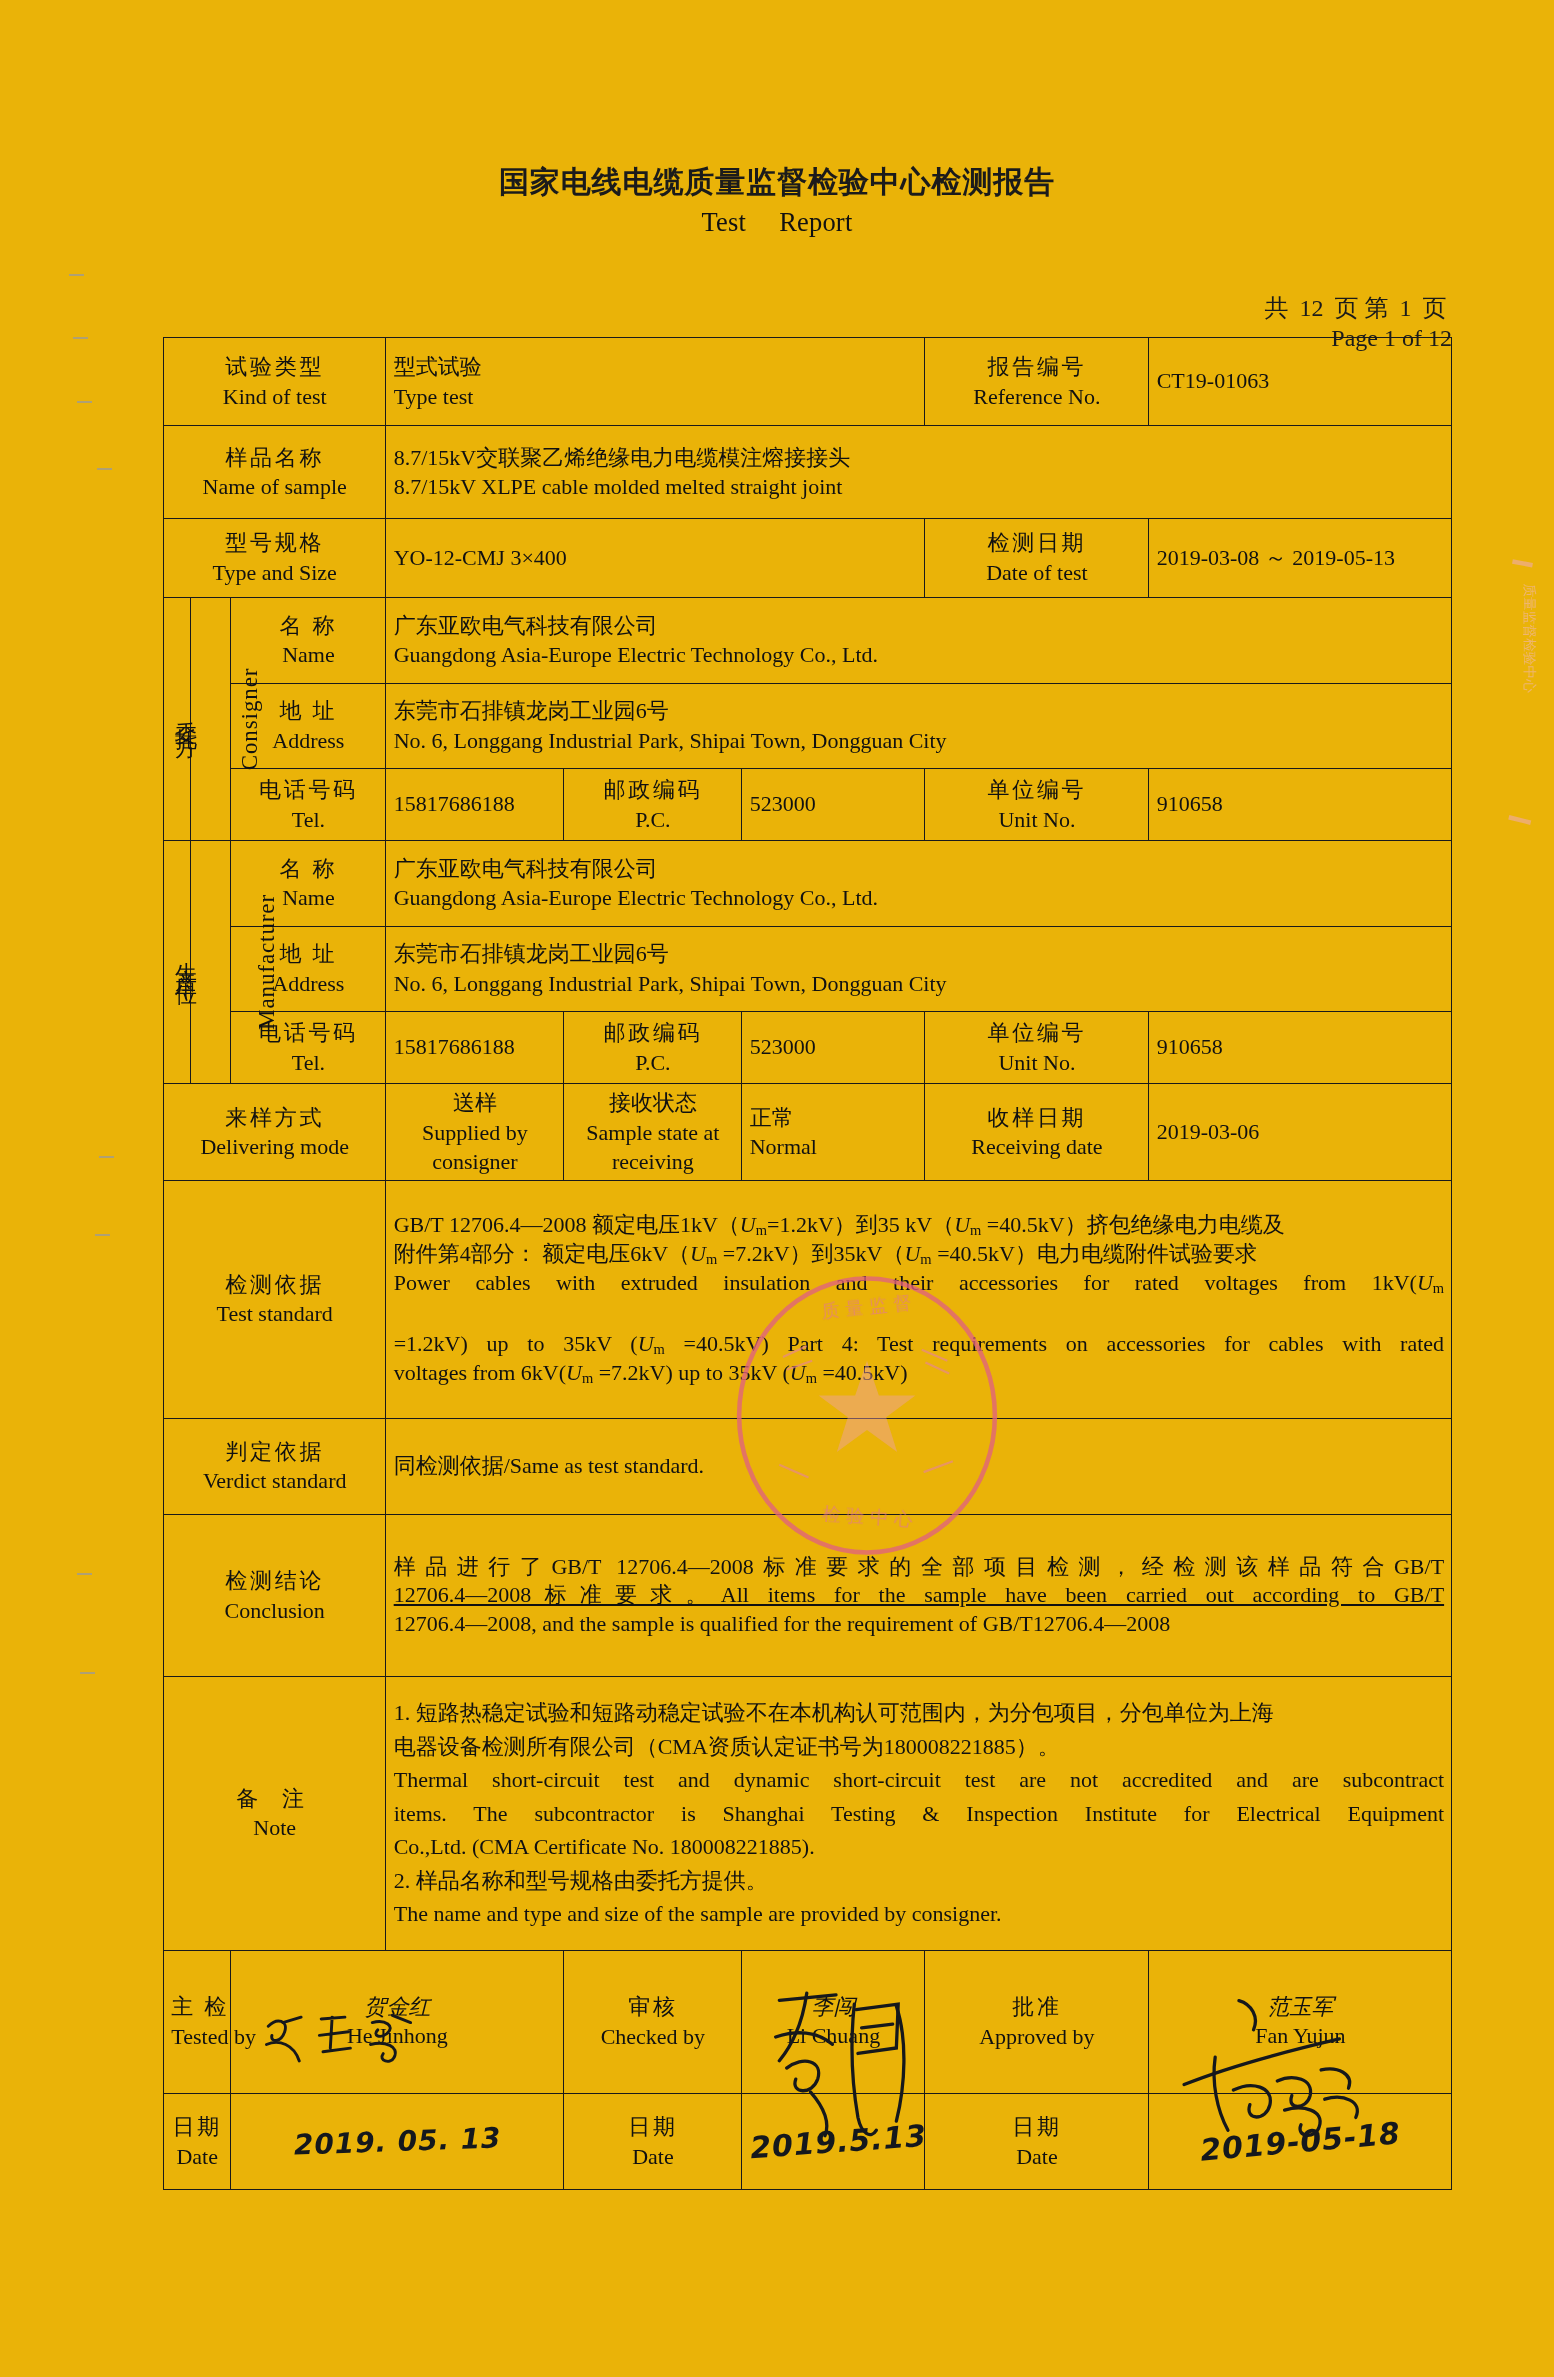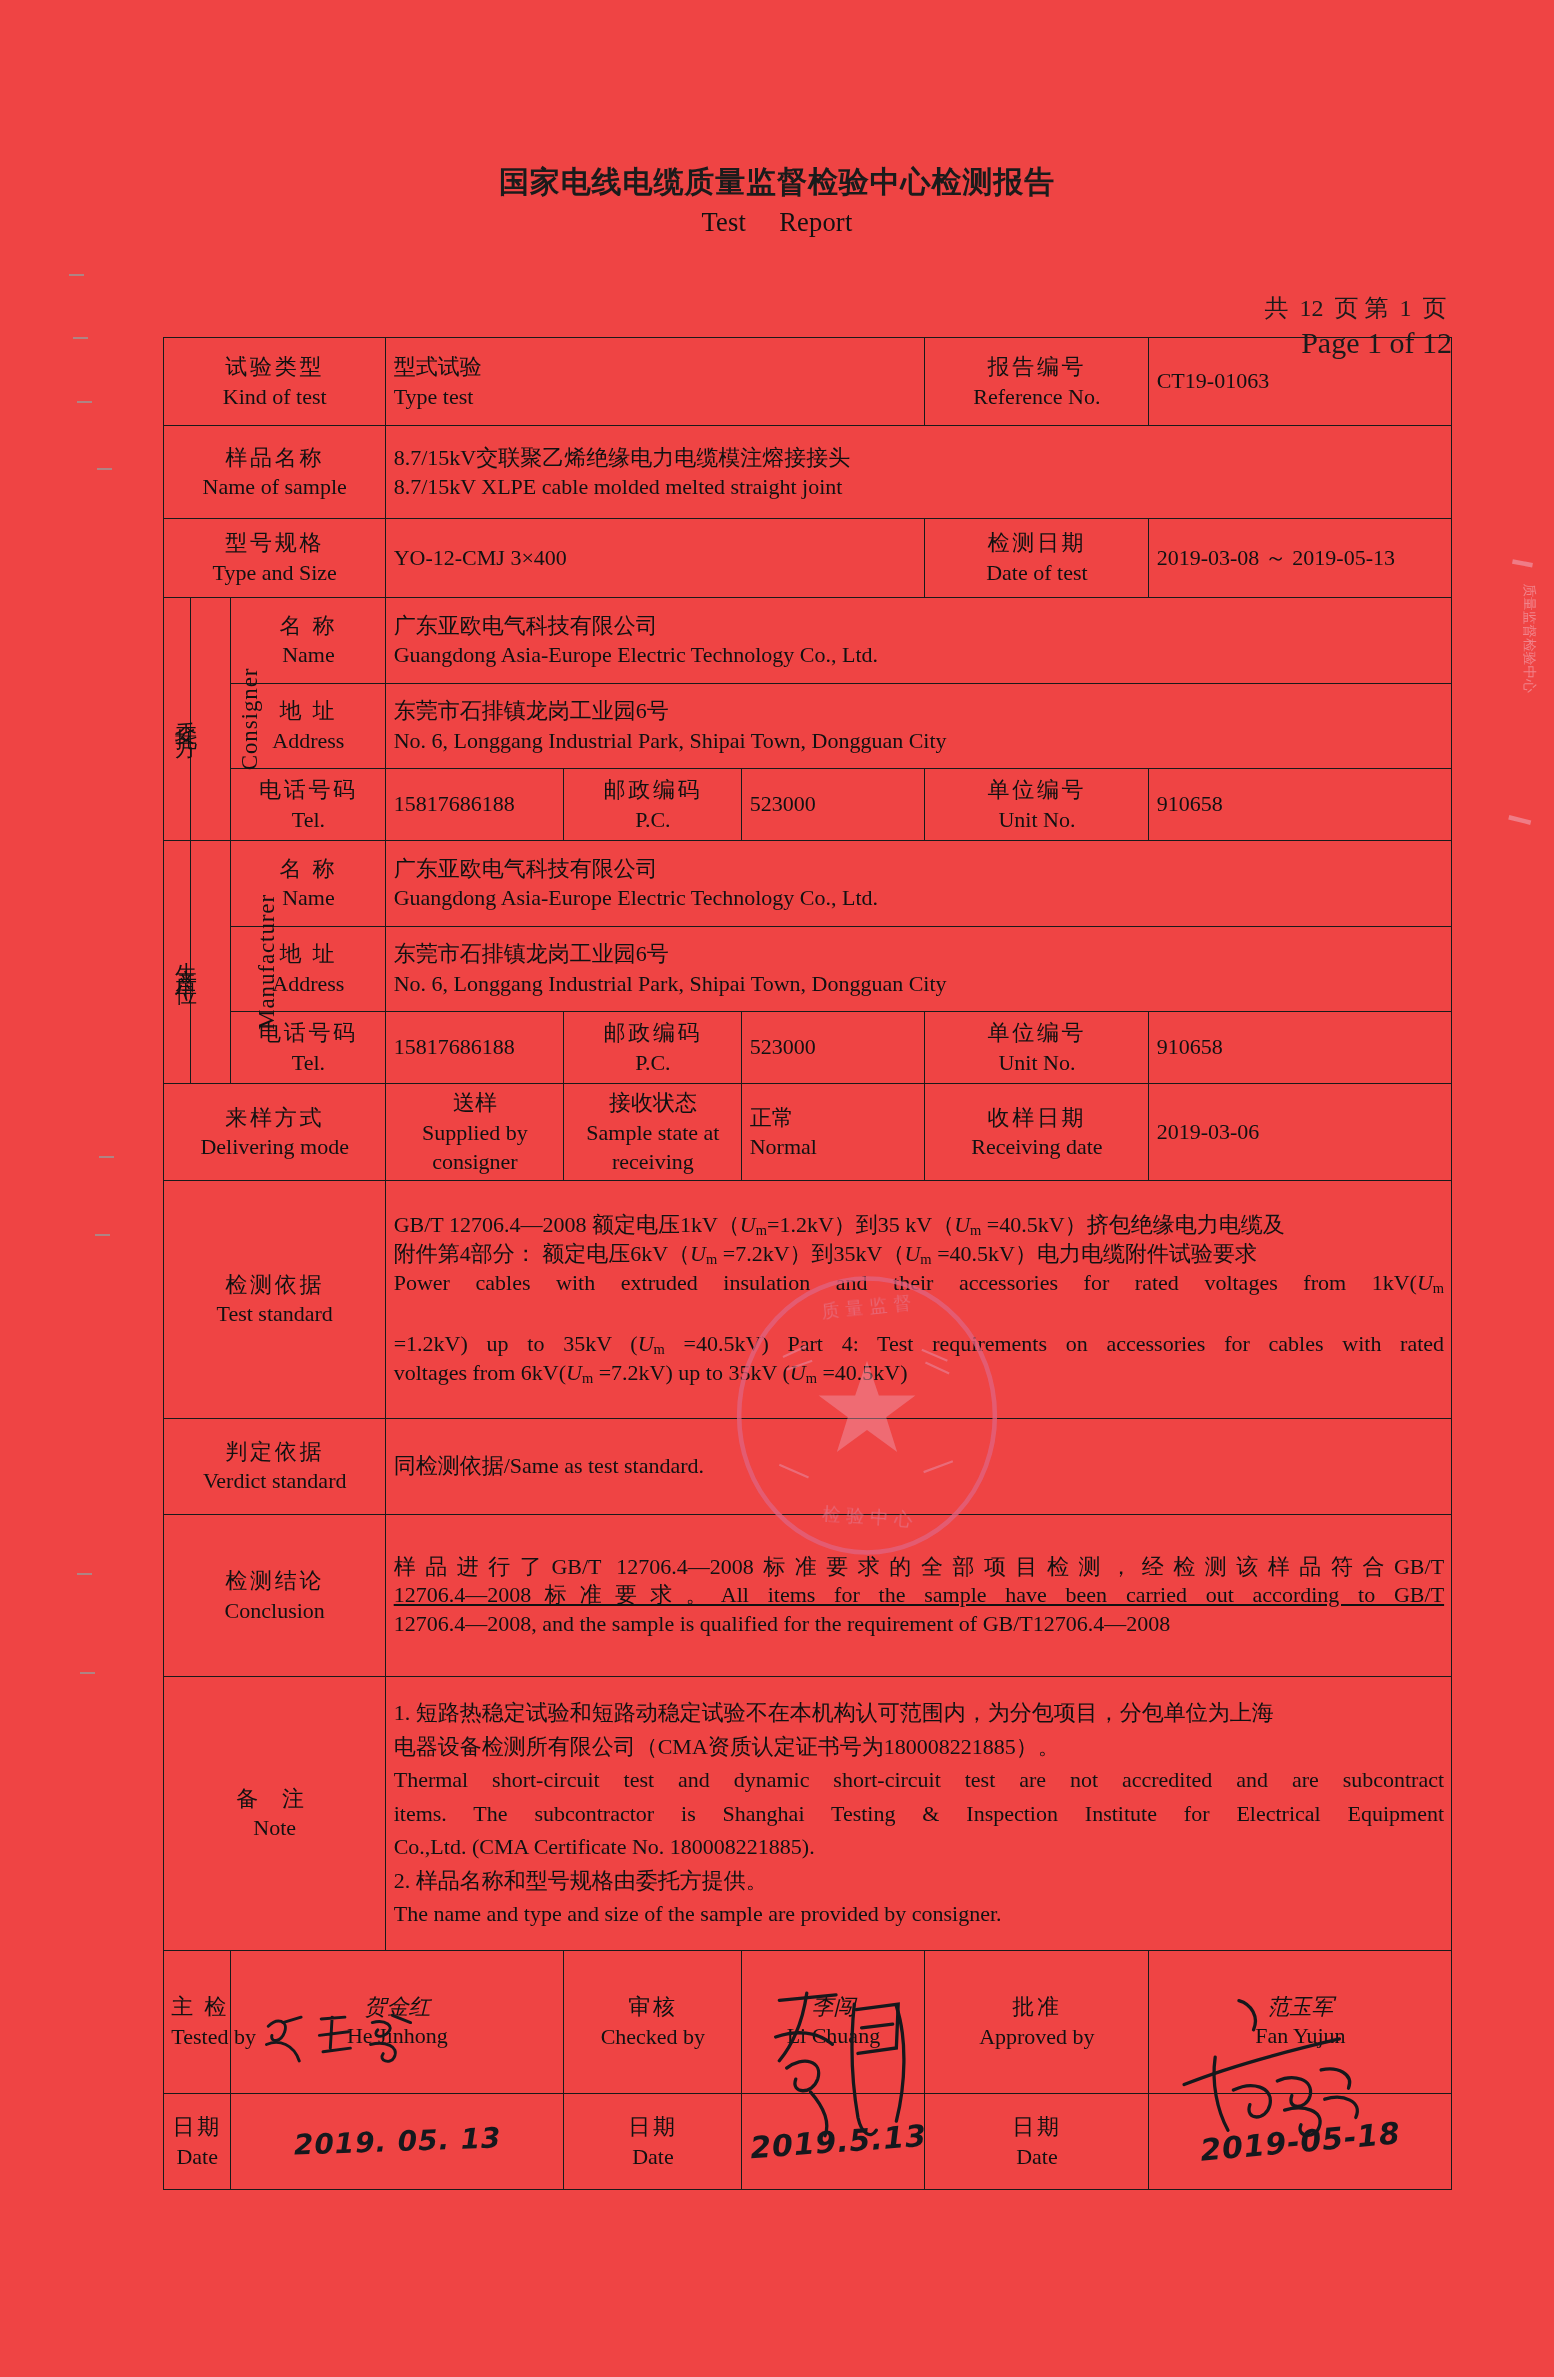--- a/index.html
+++ b/index.html
@@ -4,41 +4,41 @@
 <style>
   html,body{margin:0;padding:0;}
   body{
     width:1554px;height:2377px;
     background:#ffffff;
     font-family:"Liberation Serif","DejaVu Serif",serif;
     color:#111;
     position:relative;
     overflow:hidden;
   }
-  .page{position:relative;width:1554px;height:2377px;background:#ef4444;}
+  .page{position:relative;width:1554px;height:2377px;background:#eab308;}
 
   
   .hdr{position:absolute;left:0;top:163px;width:1554px;text-align:center;}
   .hdr-cn{
     font-family:"DejaVu Sans","Liberation Sans",sans-serif;
     font-size:30px;font-weight:700;letter-spacing:0.9px;line-height:1.25;
     color:#1b1b1b;
   }
   .hdr-en{
     font-size:26.5px;line-height:1.45;margin-top:6.4px;color:#1b1b1b;
     letter-spacing:0.2px;
   }
   .hdr-en2{font-size:26.5px;line-height:1.5;margin-top:2.7px;letter-spacing:0.2px;}
   .hdr-en2 .sp{display:inline-block;width:33px;}
 
   
   .pageno{position:absolute;right:102px;top:294px;text-align:right;
     font-size:24px;line-height:1.24;color:#1b1b1b;}
   .pageno .cn span{display:inline-block;margin:0 5.5px;}
-  .pageno .en{font-size:30px;}
+  .pageno .en{font-size:24px;}
 
   
   .tbl{
     position:absolute;left:163px;top:337px;width:1289px;
     border-collapse:collapse;
     table-layout:fixed;
   }
   .tbl td{
     border:1.5px solid #1a1a1a;
     padding:3.7px 7.3px;

